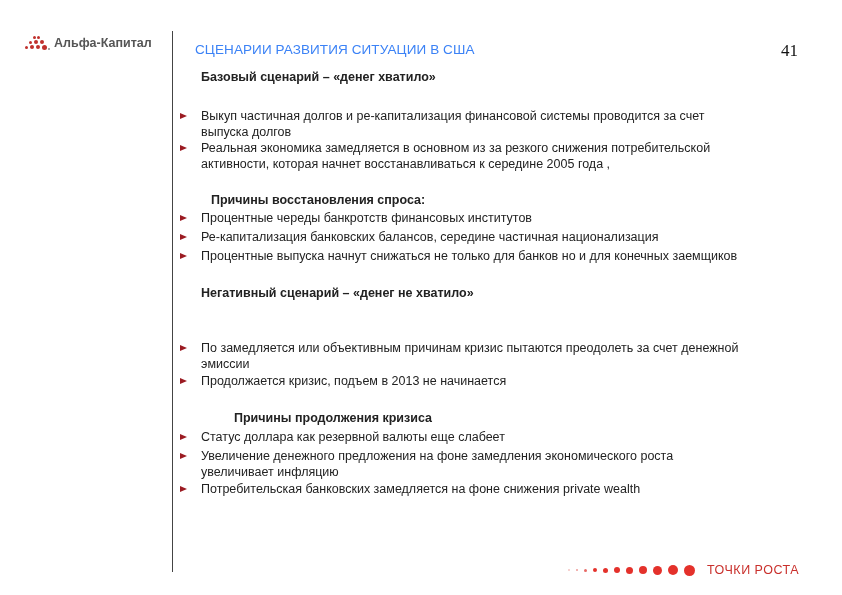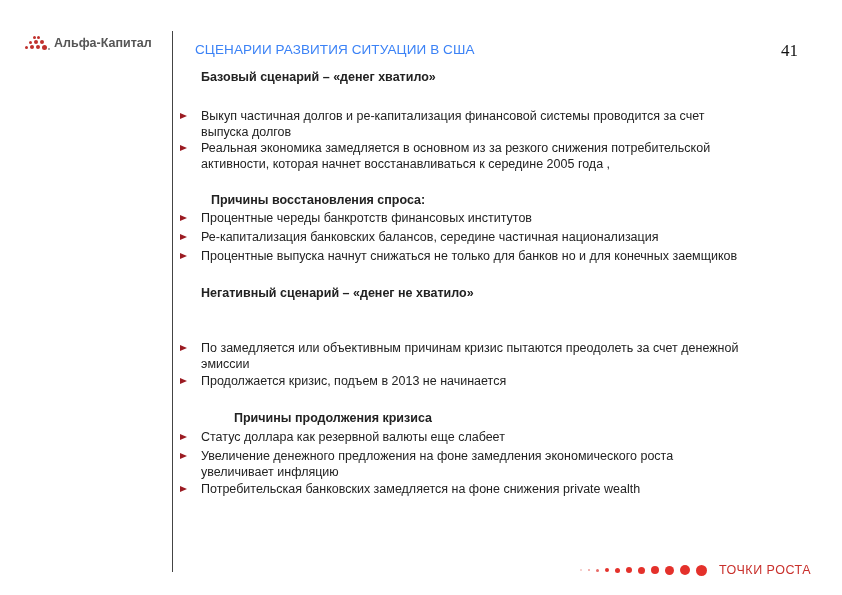--- a/index.html
+++ b/index.html
@@ -12,21 +12,21 @@
     .vline { position: absolute; left: 172px; top: 31px; width: 1px; height: 541px; background: #444; }
     .title { position: absolute; left: 195px; top: 42px; font-size: 13.5px; color: #3b82f6; letter-spacing: 0.1px; }
     .page-no { position: absolute; left: 781px; top: 41px; font-size: 17px; font-family: "Liberation Serif", serif; color: #111; }
     .content { position: absolute; left: 180px; top: 0; width: 650px; }
     .heading { position: absolute; font-size: 12.5px; font-weight: bold; color: #222; }
     .bullet { position: absolute; left: 0; font-size: 12.5px; line-height: 16px; color: #222; }
     .bullet .arrow { position: absolute; left: 0; top: 5px; width: 0; height: 0;
                      border-top: 3.5px solid transparent; border-bottom: 3.5px solid transparent;
                      border-left: 7px solid #9b1b22; }
     .bullet .txt { position: absolute; left: 21px; width: 630px; white-space: pre-wrap; }
-    .footer { position: absolute; left: 580px; top: 563px; display: flex; align-items: center; }
+    .footer { position: absolute; left: 568px; top: 563px; display: flex; align-items: center; }
     .footer .dot { display: inline-block; background: #e4312b; border-radius: 50%; margin-right: 6px; }
     .footer-text { font-size: 12.5px; color: #c9302c; margin-left: 6px; letter-spacing: 0.5px; }
   </style>
 </head>
 <body>
 
 <div class="logo">
   <div class="logo-mark">
     <span style="left:9px;top:0px;width:3px;height:3px;"></span>
     <span style="left:13px;top:0px;width:3px;height:3px;"></span>

